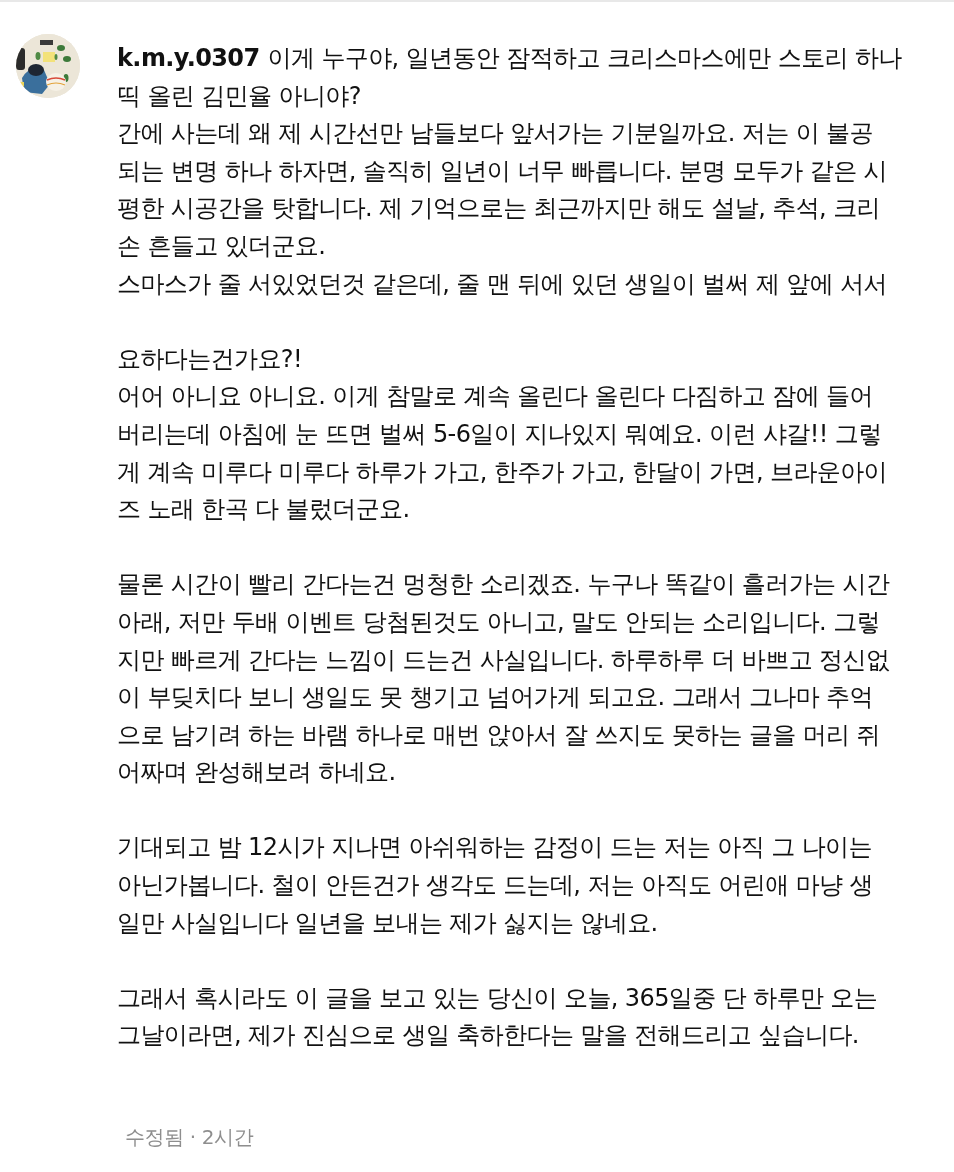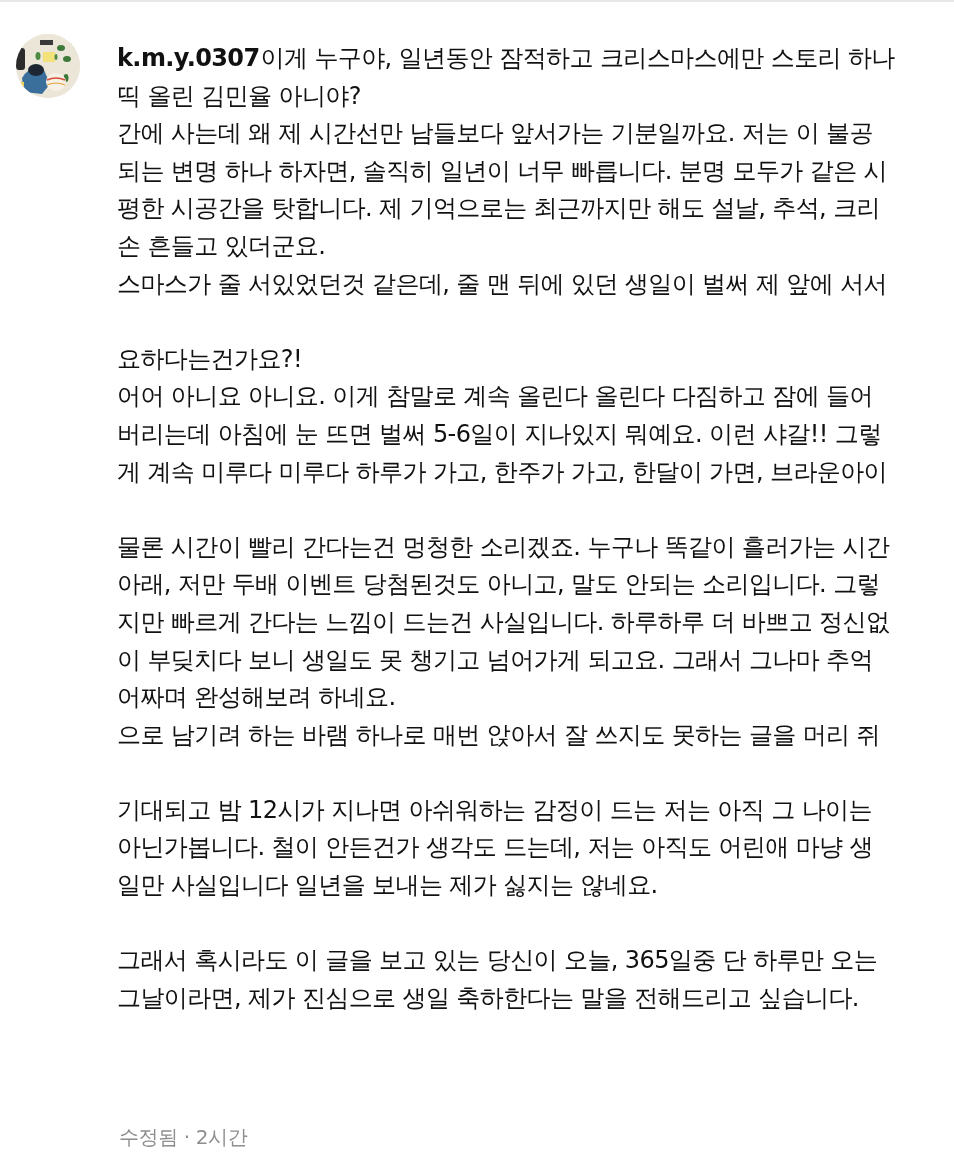--- a/index.html
+++ b/index.html
@@ -13,23 +13,23 @@
     .avatar {
       position: absolute; left: 16px; top: 34px; width: 64px; height: 64px; border-radius: 50%;
       overflow: hidden; background: #e9e4d6;
     }
     .comment {
       position: absolute; left: 117px; top: 40px; width: 830px;
       font-size: 24px; line-height: 37.6px; letter-spacing: -0.6px;
     }
     .line { display: block; white-space: nowrap; }
     .gap { display: block; height: 37.6px; }
-    .username { font-weight: bold; margin-right: 1px; }
+    .username { font-weight: bold; margin-right: 8px; }
     .meta {
-      position: absolute; left: 119px; top: 1124px; font-size: 20px; color: #8e8e8e; letter-spacing: -0.4px;
+      position: absolute; left: 125px; top: 1124px; font-size: 20px; color: #8e8e8e; letter-spacing: -0.4px;
     }
     .meta .dot { margin: 0 6px; }
   </style>
 </head>
 <body>
 
 <div class="top-strip"></div>
 
 <div class="avatar">
   <svg width="64" height="64" viewBox="0 0 64 64">
@@ -60,27 +60,28 @@
       <span class="line">간에 사는데 왜 제 시간선만 남들보다 앞서가는 기분일까요. 저는 이 불공</span>
       <span class="line">되는 변명 하나 하자면, 솔직히 일년이 너무 빠릅니다. 분명 모두가 같은 시</span>
       <span class="line">평한 시공간을 탓합니다. 제 기억으로는 최근까지만 해도 설날, 추석, 크리</span>
       <span class="line">손 흔들고 있더군요.</span>
       <span class="line">스마스가 줄 서있었던것 같은데, 줄 맨 뒤에 있던 생일이 벌써 제 앞에 서서</span>
       <span class="gap"></span>
       <span class="line">요하다는건가요?!</span>
       <span class="line">어어 아니요 아니요. 이게 참말로 계속 올린다 올린다 다짐하고 잠에 들어</span>
       <span class="line">버리는데 아침에 눈 뜨면 벌써 5-6일이 지나있지 뭐예요. 이런 샤갈!! 그렇</span>
       <span class="line">게 계속 미루다 미루다 하루가 가고, 한주가 가고, 한달이 가면, 브라운아이</span>
+      <span class="line">즈 노래 한곡 다 불렀더군요.</span>
       <span class="gap"></span>
       <span class="line">물론 시간이 빨리 간다는건 멍청한 소리겠죠. 누구나 똑같이 흘러가는 시간</span>
       <span class="line">아래, 저만 두배 이벤트 당첨된것도 아니고, 말도 안되는 소리입니다. 그렇</span>
       <span class="line">지만 빠르게 간다는 느낌이 드는건 사실입니다. 하루하루 더 바쁘고 정신없</span>
       <span class="line">이 부딪치다 보니 생일도 못 챙기고 넘어가게 되고요. 그래서 그나마 추억</span>
+      <span class="line">으로 남기려 하는 바램 하나로 매번 앉아서 잘 쓰지도 못하는 글을 머리 쥐</span>
       <span class="line">어짜며 완성해보려 하네요.</span>
-      <span class="line">으로 남기려 하는 바램 하나로 매번 앉아서 잘 쓰지도 못하는 글을 머리 쥐</span>
       <span class="gap"></span>
       <span class="line">기대되고 밤 12시가 지나면 아쉬워하는 감정이 드는 저는 아직 그 나이는</span>
       <span class="line">아닌가봅니다. 철이 안든건가 생각도 드는데, 저는 아직도 어린애 마냥 생</span>
       <span class="line">일만 사실입니다 일년을 보내는 제가 싫지는 않네요.</span>
       <span class="gap"></span>
       <span class="line">그래서 혹시라도 이 글을 보고 있는 당신이 오늘, 365일중 단 하루만 오는</span>
       <span class="line">그날이라면, 제가 진심으로 생일 축하한다는 말을 전해드리고 싶습니다.</span>
     </div>
 </div>
 

